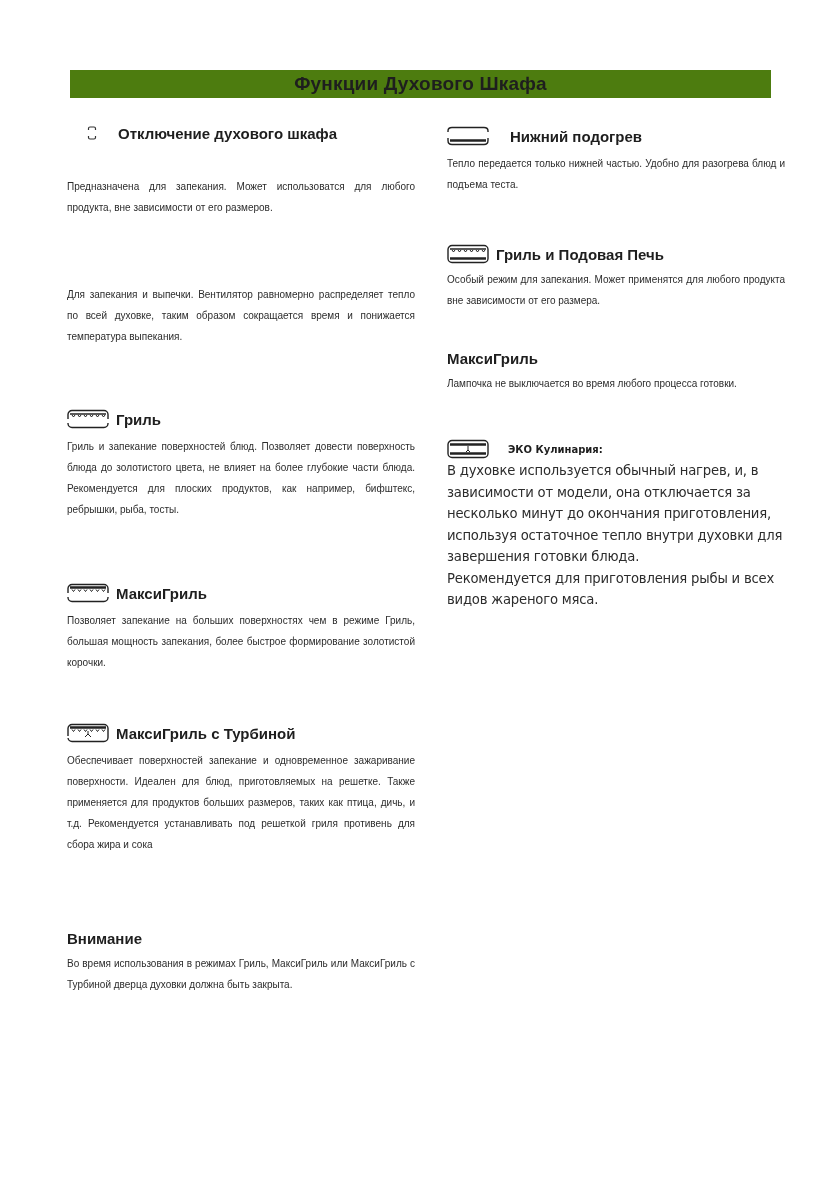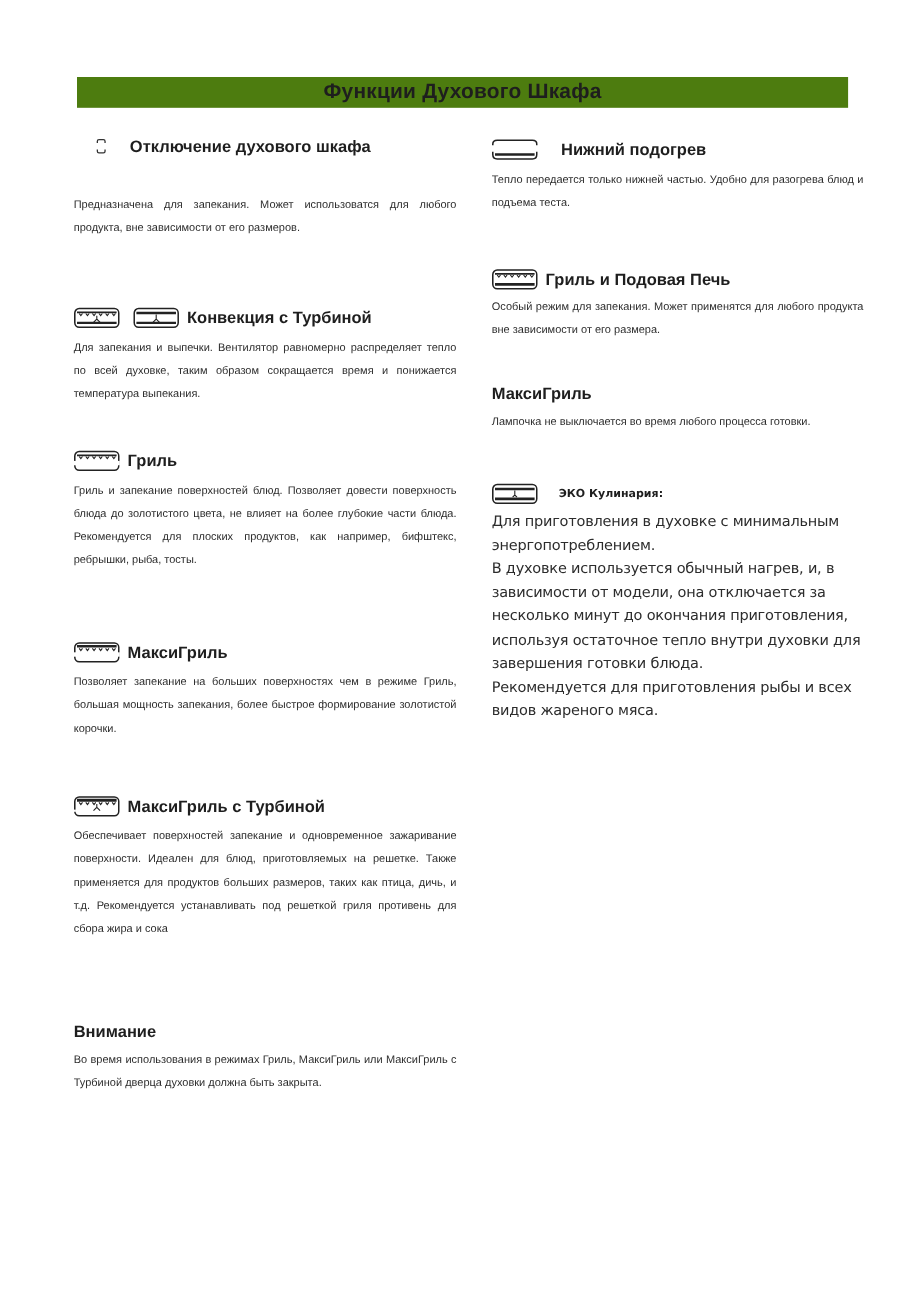--- a/index.html
+++ b/index.html
@@ -55,40 +55,20 @@
       </span>
       <span class="lbl">Отключение духового шкафа</span>
     </div>
   </div>
 
   <div class="section" style="top:52px;">
     <div class="body">Предназначена для запекания. Может использоватся для любого продукта, вне зависимости от его размеров.</div>
   </div>
 
   <div class="section" style="top:160px;">
-    <div class="heading">
-      <span class="ic">
-        <svg width="42" height="20" viewBox="0 0 42 20">
-          <rect x="1" y="1.5" width="40" height="17" rx="4" fill="none" stroke="#222" stroke-width="1.4"></rect>
-          <line x1="3" y1="5" x2="39" y2="5" stroke="#222" stroke-width="1.6"></line>
-          <path d="M5 6 l1.5 2 l1.5 -2 M11 6 l1.5 2 l1.5 -2 M17 6 l1.5 2 l1.5 -2 M23 6 l1.5 2 l1.5 -2 M29 6 l1.5 2 l1.5 -2 M35 6 l1.5 2 l1.5 -2" fill="none" stroke="#222" stroke-width="1"></path>
-          <path d="M21 8 V11 M18 14 L21 11 L24 14" fill="none" stroke="#222" stroke-width="1"></path>
-          <line x1="3" y1="14.5" x2="39" y2="14.5" stroke="#222" stroke-width="2.2"></line>
-        </svg>
-      </span>
-      <span class="ic" style="margin-left:12px;">
-        <svg width="42" height="20" viewBox="0 0 42 20">
-          <rect x="1" y="1.5" width="40" height="17" rx="4" fill="none" stroke="#222" stroke-width="1.4"></rect>
-          <line x1="3" y1="5.5" x2="39" y2="5.5" stroke="#222" stroke-width="2.2"></line>
-          <path d="M21 7 V11 M18 14 L21 11 L24 14" fill="none" stroke="#222" stroke-width="1"></path>
-          <line x1="3" y1="14.5" x2="39" y2="14.5" stroke="#222" stroke-width="2.2"></line>
-        </svg>
-      </span>
-      <span class="lbl">Конвекция с Турбиной</span>
-    </div>
     <div class="body">Для запекания и выпечки. Вентилятор равномерно распределяет тепло по всей духовке, таким образом сокращается время и понижается температура выпекания.</div>
   </div>
 
   <div class="section" style="top:290px;">
     <div class="heading">
       <span class="ic">
         <svg width="42" height="20" viewBox="0 0 42 20">
           <rect x="1" y="1.5" width="40" height="17" rx="4" fill="none" stroke="#222" stroke-width="1.4"></rect>
           <line x1="3" y1="5" x2="39" y2="5" stroke="#222" stroke-width="1.6"></line>
           <path d="M5 6 l1.5 2 l1.5 -2 M11 6 l1.5 2 l1.5 -2 M17 6 l1.5 2 l1.5 -2 M23 6 l1.5 2 l1.5 -2 M29 6 l1.5 2 l1.5 -2 M35 6 l1.5 2 l1.5 -2" fill="none" stroke="#222" stroke-width="1"></path>
@@ -177,17 +157,16 @@
       <span class="ic" style="margin-right:12px;">
         <svg width="42" height="20" viewBox="0 0 42 20">
           <rect x="1" y="1.5" width="40" height="17" rx="4" fill="none" stroke="#222" stroke-width="1.4"></rect>
           <line x1="3" y1="5.5" x2="39" y2="5.5" stroke="#222" stroke-width="2.4"></line>
           <path d="M21 7 V11 M19 13 L21 11 L23 13" fill="none" stroke="#222" stroke-width="1"></path>
           <line x1="3" y1="14.5" x2="39" y2="14.5" stroke="#222" stroke-width="2.4"></line>
         </svg>
       </span>
       <span class="lbl">ЭКО Кулинария:</span>
     </div>
-    <div class="body">Для приготовления в духовке с минимальным энергопотреблением.</div>
     <div class="body" style="margin-top:0;">В духовке используется обычный нагрев, и, в зависимости от модели, она отключается за несколько минут до окончания приготовления, используя остаточное тепло внутри духовки для завершения готовки блюда.</div>
     <div class="body" style="margin-top:0;">Рекомендуется для приготовления рыбы и всех видов жареного мяса.</div>
   </div>
 </div>
 
 </body></html>

